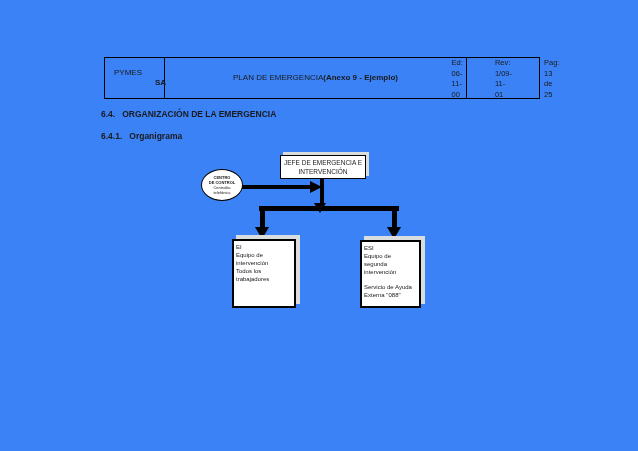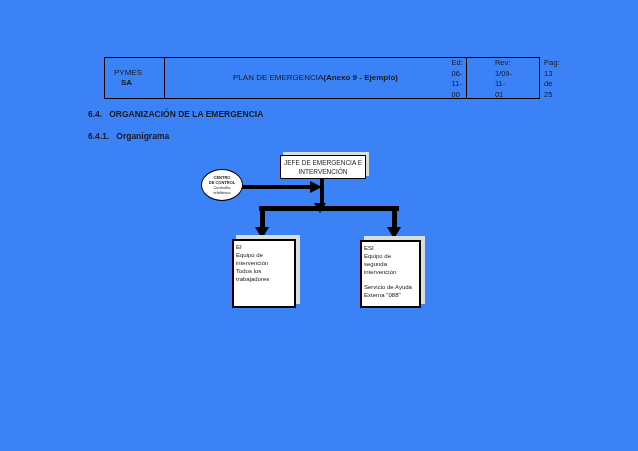--- a/index.html
+++ b/index.html
@@ -12,33 +12,33 @@
   .doc-table{
     position:absolute;left:104px;top:57px;width:436px;height:42px;
     display:flex;border:1px solid #000;box-sizing:border-box;
   }
   .doc-table .cell{box-sizing:border-box;}
   .cell-company{
     width:60px;border-right:1px solid #000;
     display:flex;flex-direction:column;justify-content:center;
     padding-left:9px;font-size:8px;line-height:10px;
   }
-  .cell-company .sub{font-weight:bold;padding-left:7px;}
+  .cell-company .sub{font-weight:bold;padding-left:7px;margin-left:34px;}
   .cell-title{
     flex:1;border-right:1px solid #000;
     display:flex;flex-direction:row;justify-content:center;align-items:center;
     font-size:8px;line-height:10px;text-align:center;
   }
   .cell-title .subtitle{font-weight:bold;}
   .cell-meta{
     width:72px;display:flex;flex-direction:row;justify-content:center;
     padding-left:5px;font-size:7.5px;line-height:10.5px;gap:32px;
   }
   
-  .heading{position:absolute;left:88px;font-size:8.5px;font-weight:bold;white-space:nowrap;}
+  .heading{position:absolute;left:101px;font-size:8.5px;font-weight:bold;white-space:nowrap;}
   .heading .num{margin-right:7px;}
   .h1{top:109px;}
   .h2{top:131px;text-align:center;}
   
   .node{position:absolute;background:#fff;box-sizing:border-box;}
   .root-node{
     left:280px;top:155px;width:86px;height:24px;border:1px solid #000;
     box-shadow:3px -3px 0 0 var(--shadow);
     display:flex;flex-direction:column;justify-content:center;align-items:center;
     font-size:6.5px;line-height:9px;text-align:center;

